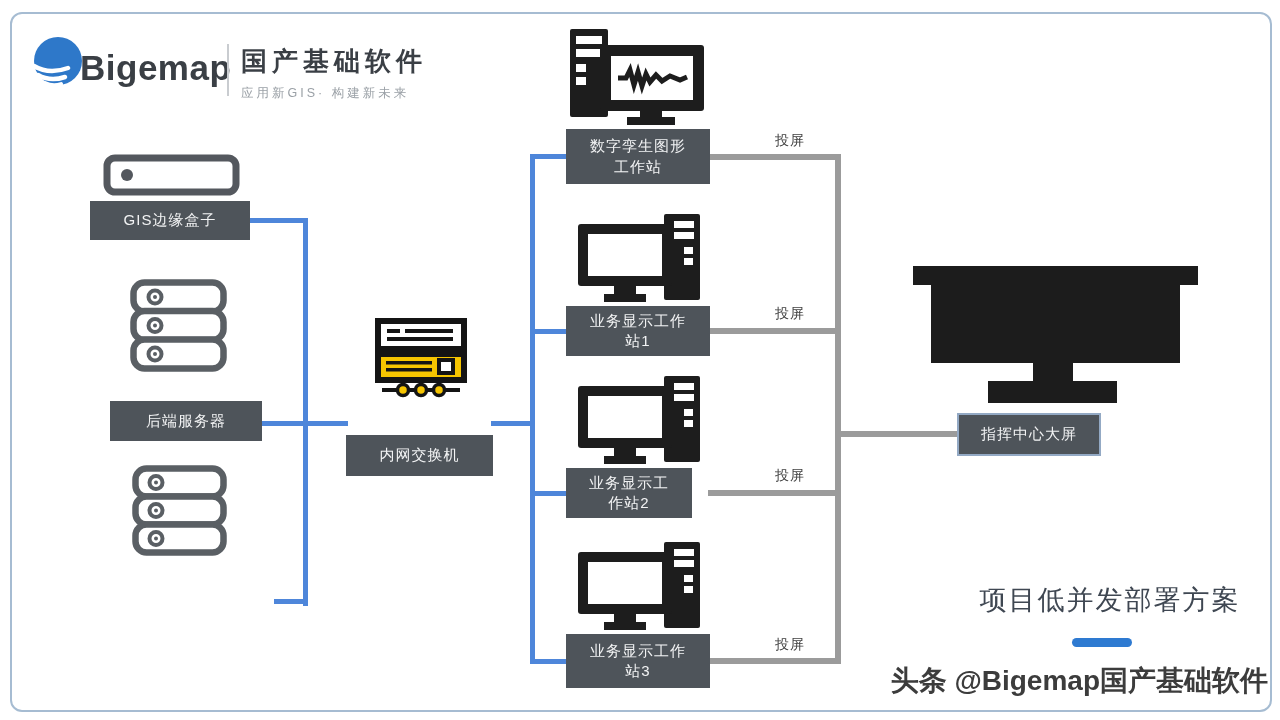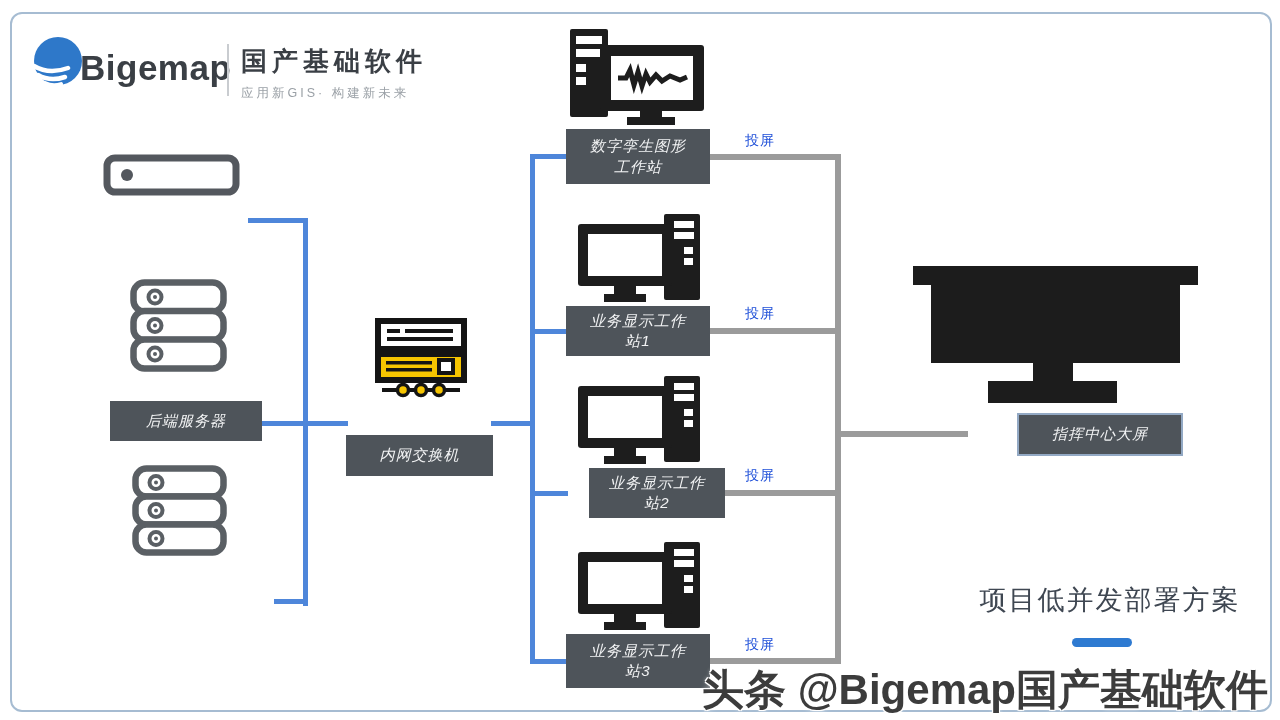--- a/index.html
+++ b/index.html
@@ -42,44 +42,43 @@
   .nlabel {
     position: absolute;
     background: #4e545a;
     color: #f2f3f4;
     font-size: 15px;
     line-height: 1.35;
     display: flex; align-items: center; justify-content: center;
     text-align: center;
     padding: 4px 20px;
     letter-spacing: 1px;
-    font-style: italic;
   }
   .nlabel.bordered { border: 2px solid #93a9c4; }
 
   .cast {
     position: absolute;
     font-size: 14px;
-    color: #1d4ed8;
+    color: #404040;
     letter-spacing: 1px;
-    width: 60px; text-align: left;
+    width: 60px; text-align: right;
   }
 
   .caption-title {
     position: absolute;
     font-size: 27px; font-weight: 400; color: #3f4752;
     letter-spacing: 2px; text-align: center; white-space: nowrap;
   }
   .caption-bar {
     position: absolute;
     background: #2e7ad1; border-radius: 5px;
   }
   .watermark {
     position: absolute;
-    font-size: 42px; font-weight: 600; color: #3c3c3c;
+    font-size: 28px; font-weight: 600; color: #3c3c3c;
     white-space: nowrap;
     text-shadow: -1px -1px 0 #fff, 1px -1px 0 #fff, -1px 1px 0 #fff, 1px 1px 0 #fff, 0 0 4px #fff;
   }
 </style>
 </head>
 <body>
 
 <div class="canvas">
 
   <div class="frame"></div>
@@ -116,20 +115,21 @@
   <div class="hline gray" style="left:708px; top:658px; width:130px; height:6px;"></div>
   <div class="vline gray" style="left:835px; top:154px; width:6px; height:510px;"></div>
   <div class="hline gray" style="left:835px; top:431px; width:133px; height:6px;"></div>
 
   <div class="abs" style="left:103px; top:154px;">
     <svg width="137" height="42" viewBox="0 0 137 42">
       <rect x="4" y="4" width="129" height="34" rx="8" fill="#ffffff" stroke="#54585e" stroke-width="7"></rect>
       <circle cx="24" cy="21" r="6" fill="#54585e"></circle>
     </svg>
   </div>
+  <div class="nlabel" style="left:90px; top:201px; width:160px; height:39px;">GIS边缘盒子</div>
 
   <div class="abs" style="left:130px; top:279px;">
     <svg width="97" height="93" viewBox="0 0 97 93">
       <rect x="3.5" y="3.5" width="90" height="29" rx="11" fill="#ffffff" stroke="#5a5f64" stroke-width="6.5"></rect>
       <rect x="3.5" y="32" width="90" height="29" rx="11" fill="#ffffff" stroke="#5a5f64" stroke-width="6.5"></rect>
       <rect x="3.5" y="60.5" width="90" height="29" rx="11" fill="#ffffff" stroke="#5a5f64" stroke-width="6.5"></rect>
       <circle cx="25" cy="18" r="6.5" fill="#ffffff" stroke="#5a5f64" stroke-width="4"></circle>
         <circle cx="25" cy="18" r="2" fill="#5a5f64"></circle>
       <circle cx="25" cy="46.5" r="6.5" fill="#ffffff" stroke="#5a5f64" stroke-width="4"></circle>
         <circle cx="25" cy="46.5" r="2" fill="#5a5f64"></circle>
@@ -211,21 +211,21 @@
       <rect x="96" y="7" width="20" height="7" fill="#ffffff"></rect>
       <rect x="96" y="18" width="20" height="7" fill="#ffffff"></rect>
       <rect x="106" y="33" width="9" height="7" fill="#ffffff"></rect>
       <rect x="106" y="44" width="9" height="7" fill="#ffffff"></rect>
       <rect x="0" y="10" width="94" height="62" rx="3" fill="#1d1d1d"></rect>
       <rect x="10" y="20" width="74" height="42" fill="#ffffff"></rect>
       <rect x="36" y="72" width="22" height="8" fill="#1d1d1d"></rect>
       <rect x="26" y="80" width="42" height="8" fill="#1d1d1d"></rect>
     </svg>
   </div>
-  <div class="nlabel" style="left:589px; top:468px; width:136px; height:50px;">业务显示工作站2</div>
+  <div class="nlabel" style="left:566px; top:468px; width:126px; height:50px;">业务显示工作站2</div>
 
   <div class="abs" style="left:578px; top:542px;">
     <svg width="128" height="90" viewBox="0 0 128 90">
       <rect x="86" y="0" width="36" height="86" rx="2" fill="#1d1d1d"></rect>
       <rect x="96" y="7" width="20" height="7" fill="#ffffff"></rect>
       <rect x="96" y="18" width="20" height="7" fill="#ffffff"></rect>
       <rect x="106" y="33" width="9" height="7" fill="#ffffff"></rect>
       <rect x="106" y="44" width="9" height="7" fill="#ffffff"></rect>
       <rect x="0" y="10" width="94" height="62" rx="3" fill="#1d1d1d"></rect>
       <rect x="10" y="20" width="74" height="42" fill="#ffffff"></rect>
@@ -241,20 +241,20 @@
   <div class="cast" style="left:745px; top:636px;">投屏</div>
 
   <div class="abs" style="left:913px; top:266px;">
     <svg width="285" height="137" viewBox="0 0 285 137">
       <rect x="0" y="0" width="285" height="19" fill="#1c1c1c"></rect>
       <rect x="18" y="17" width="249" height="80" fill="#1c1c1c"></rect>
       <rect x="120" y="95" width="40" height="22" fill="#1c1c1c"></rect>
       <rect x="75" y="115" width="129" height="22" fill="#1c1c1c"></rect>
     </svg>
   </div>
-  <div class="nlabel bordered" style="left:1017px; top:413px; width:166px; height:43px;">指挥中心大屏</div>
+  <div class="nlabel bordered" style="left:957px; top:413px; width:144px; height:43px;">指挥中心大屏</div>
 
   <div class="caption-title" style="left:965px; top:582px; width:290px;">项目低并发部署方案</div>
   <div class="caption-bar" style="left:1072px; top:638px; width:60px; height:9px;"></div>
 
   <div class="watermark" style="right:12px; top:662px;">头条 @Bigemap国产基础软件</div>
 
 </div>
 
 </body></html>

